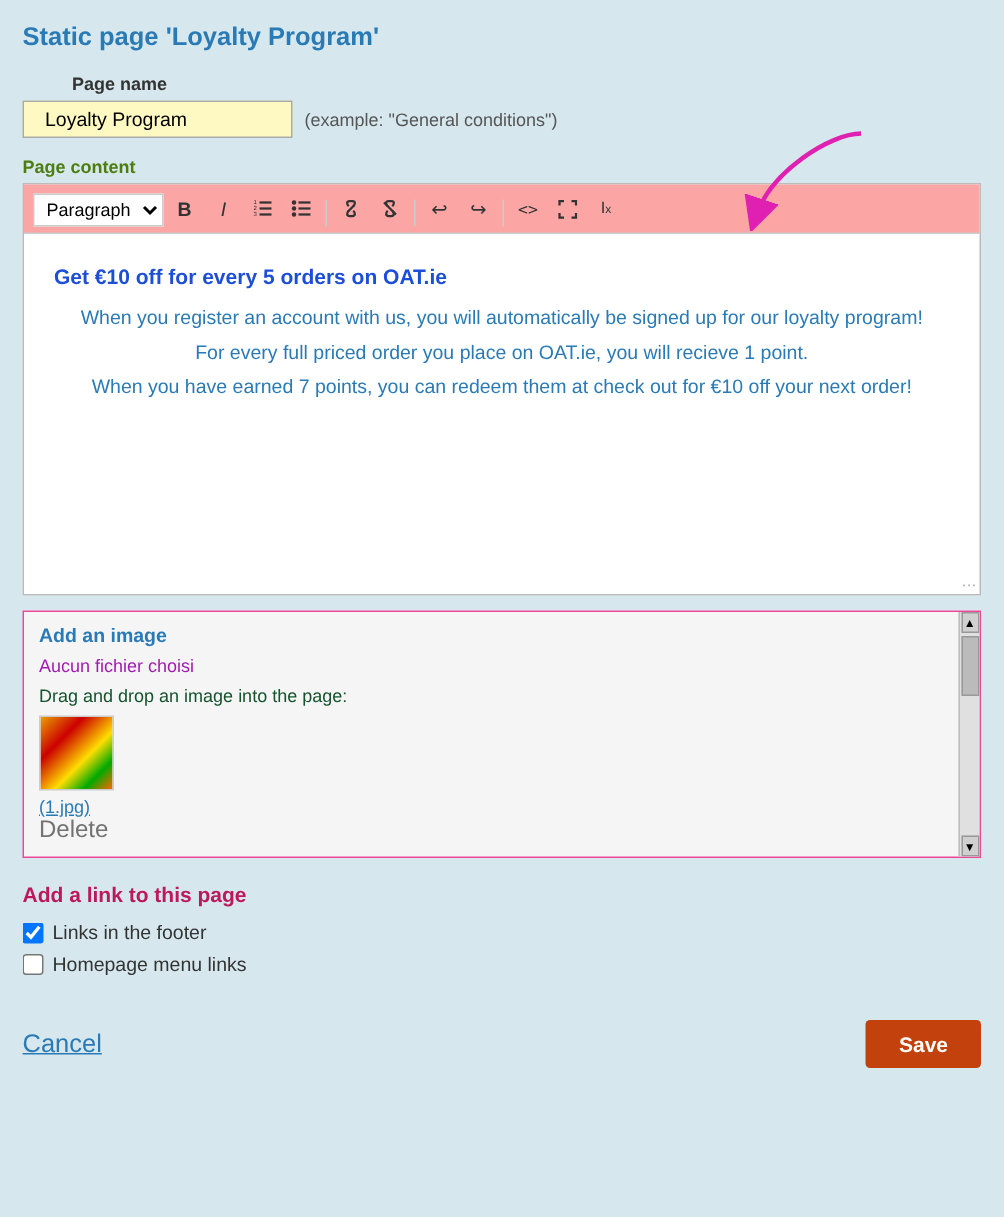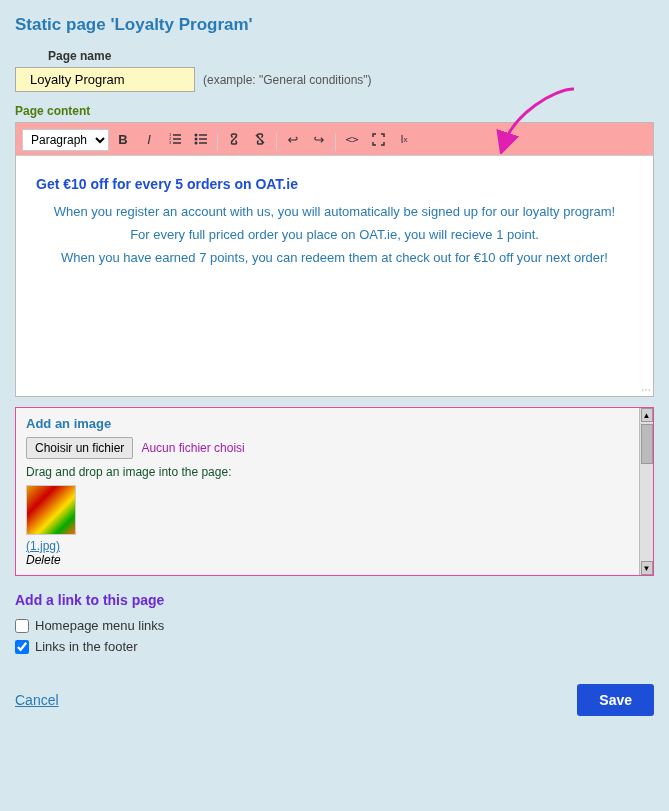--- a/index.html
+++ b/index.html
@@ -176,24 +176,23 @@
       border: 1px solid #ccc;
       margin-bottom: 4px;
     }
     .image-filename {
       color: #2a7ab5;
       font-size: 12px;
       text-decoration: underline;
       cursor: pointer;
     }
     .delete-link {
-      color: #000000;
-      font-size: 12px;
-      cursor: pointer;
-      font-style: italic;
+      color: #737373;
+      font-size: 16px;
+      cursor: pointer;
     }
     .scrollbar-right {
       position: absolute;
       right: 0;
       top: 0;
       bottom: 0;
       width: 14px;
       background: #e0e0e0;
       border-left: 1px solid #bbb;
       display: flex;
@@ -219,21 +218,21 @@
       cursor: pointer;
     }
     .scrollbar-arrow-down {
       position: absolute;
       bottom: 0;
     }
     .add-link-section {
       margin-top: 16px;
     }
     .add-link-title {
-      color: #6d28d9;
+      color: #be185d;
       font-weight: bold;
       font-size: 14px;
       margin-bottom: 10px;
     }
     .checkbox-row {
       display: flex;
       align-items: center;
       gap: 6px;
       margin-bottom: 6px;
     }
@@ -250,25 +249,25 @@
       display: flex;
       align-items: center;
       justify-content: space-between;
       margin-top: 20px;
       padding-top: 10px;
     }
     .cancel-link {
       color: #2a7ab5;
       text-decoration: underline;
       cursor: pointer;
-      font-size: 14px;
+      font-size: 17px;
       text-align: right;
     }
     .save-btn {
-      background: #1d4ed8;
+      background: #c2410c;
       color: #fff;
       border: none;
       padding: 8px 22px;
       font-size: 14px;
       font-weight: bold;
       cursor: pointer;
       border-radius: 3px;
     }
     
     .arrow-annotation {
@@ -374,43 +373,42 @@
       <p class="editor-line3">For every full priced order you place on OAT.ie, you will recieve 1 point.</p>
       <p class="editor-line4">When you have earned 7 points, you can redeem them at check out for €10 off your next order!</p>
       <span class="editor-resize-handle">⋯</span>
     </div>
   </div>
 </div>
 
 <div class="add-image-section" style="position:relative; overflow:hidden;">
   <div class="add-image-title">Add an image</div>
   <div class="file-upload-row">
-    <button class="choose-file-btn">Choisir un fichier</button>
     <span class="no-file-text">Aucun fichier choisi</span>
   </div>
   <div class="drag-drop-text">Drag and drop an image into the page:</div>
   <div class="image-thumb"></div>
   <div class="image-filename">(1.jpg)</div>
   <div class="delete-link">Delete</div>
 
   <div class="scrollbar-right">
     <div class="scrollbar-arrow-up">▲</div>
     <div class="scrollbar-thumb"></div>
     <div class="scrollbar-arrow-down">▼</div>
   </div>
 </div>
 
 <div class="add-link-section">
   <div class="add-link-title">Add a link to this page</div>
   <div class="checkbox-row">
+    <input type="checkbox" id="chk2" checked="" style="">
+    <label class="checkbox-label" for="chk2">Links in the footer</label>
+  </div>
+  <div class="checkbox-row">
     <input type="checkbox" id="chk1" style="">
     <label class="checkbox-label" for="chk1">Homepage menu links</label>
-  </div>
-  <div class="checkbox-row">
-    <input type="checkbox" id="chk2" checked="" style="">
-    <label class="checkbox-label" for="chk2">Links in the footer</label>
   </div>
 </div>
 
 <div class="bottom-actions">
   <a class="cancel-link" href="#">Cancel</a>
   <button class="save-btn">Save</button>
 </div>
 
 </body></html>

